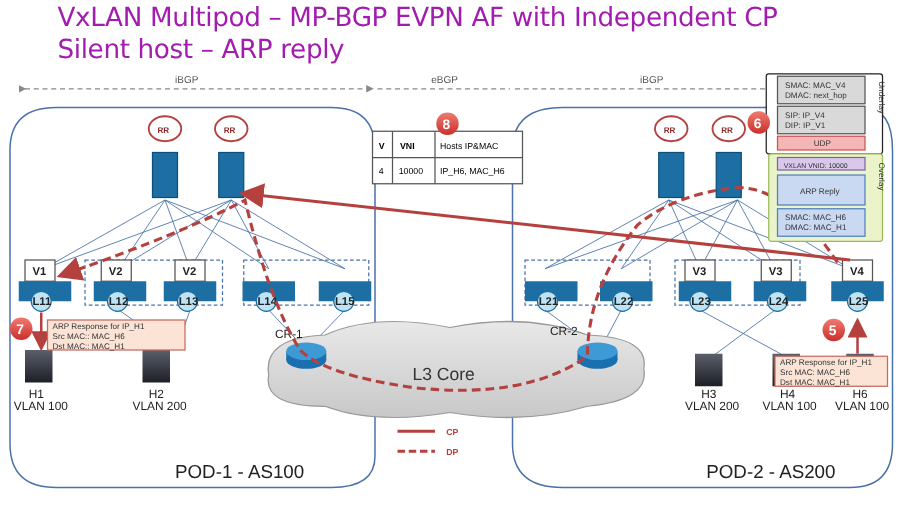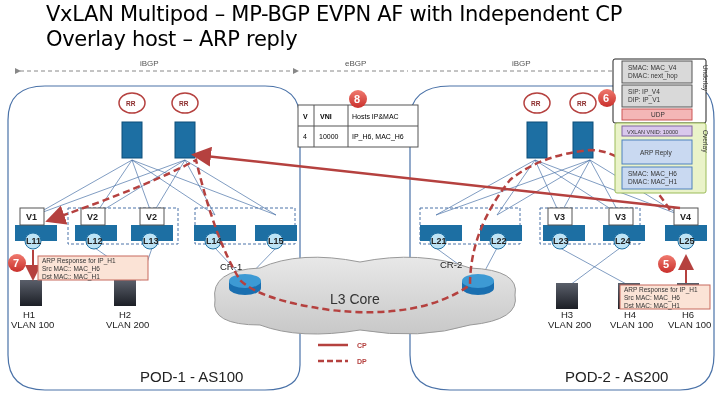--- a/index.html
+++ b/index.html
@@ -1,33 +1,33 @@
 <!DOCTYPE html>
 <html><head>
 <meta charset="utf-8">
 <style>
   html,body{margin:0;padding:0;background:#fff;}
   body{width:720px;height:405px;position:relative;overflow:hidden;font-family:"Liberation Sans",sans-serif;}
-  .title{position:absolute;left:46px;font-size:21px;color:#000000;font-family:"DejaVu Sans",sans-serif;letter-spacing:-0.3px;}
+  .title{position:absolute;left:46px;font-size:21px;color:#a21caf;font-family:"DejaVu Sans",sans-serif;letter-spacing:-0.3px;}
   #t1{top:2px;}
   #t2{top:27px;}
   svg text{font-family:"Liberation Sans",sans-serif;}
   .vlab{font-size:9px;fill:#222;font-weight:bold;}
   .small{font-size:6.5px;fill:#333;}
   .host-label{font-size:9.5px;fill:#222;}
   .pod-label{font-size:15px;fill:#222;}
   .bgp{font-size:8px;fill:#555;}
   .rr{font-size:6.5px;fill:#8b2a2a;font-weight:bold;}
   .badge-num{font-size:11px;fill:#fff;font-weight:bold;}
 </style>
 </head>
 <body>
 
 <div class="title" id="t1">VxLAN Multipod – MP-BGP EVPN AF with Independent CP</div>
-<div class="title" id="t2">Overlay host – ARP reply</div>
+<div class="title" id="t2">Silent host – ARP reply</div>
 
 <svg width="720" height="405" style="position:absolute;left:0;top:0;">
   <defs>
     <marker id="arrRed" markerWidth="8" markerHeight="8" refX="6" refY="4" orient="auto">
       <path d="M0,0 L8,4 L0,8 z" fill="#b5413f"></path>
     </marker>
     <marker id="arrGray" markerWidth="6" markerHeight="6" refX="5" refY="3" orient="auto">
       <path d="M0,0 L6,3 L0,6 z" fill="#888"></path>
     </marker>
     <linearGradient id="cloudG" x1="0" y1="0" x2="0" y2="1">

